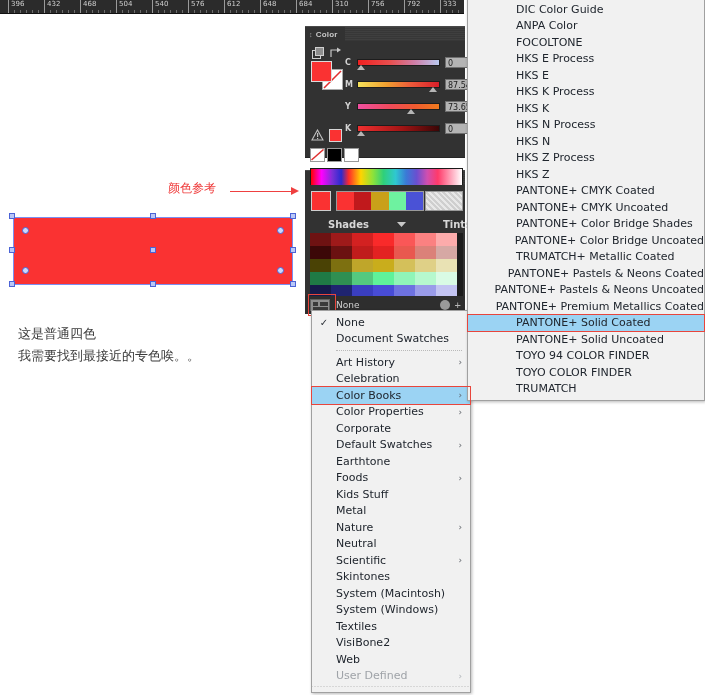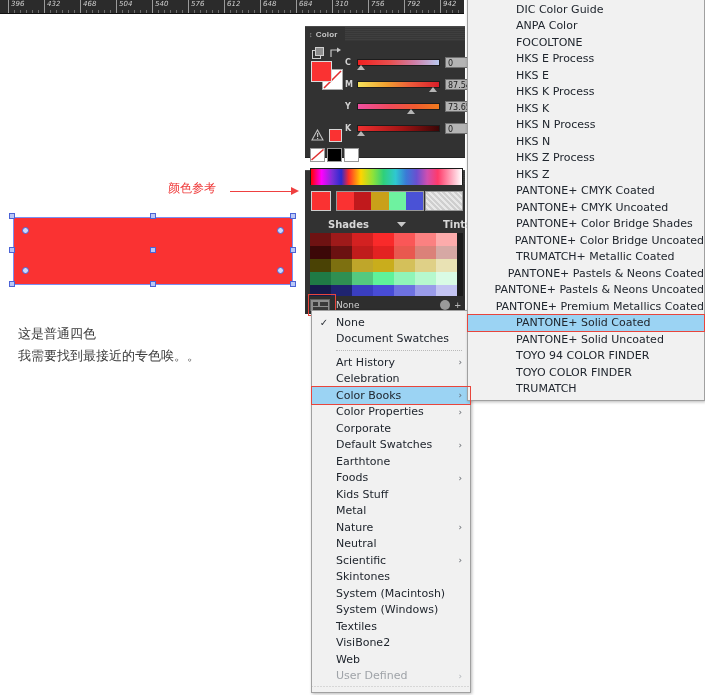--- a/index.html
+++ b/index.html
@@ -21,21 +21,20 @@
   #ruler .major {
     position: absolute; top: 0; width: 1px; height: 14px; background: #9a9a9a;
   }
   #ruler .minor {
     position: absolute; bottom: 0; width: 1px; height: 4px; background: #6d6d6d;
   }
   #ruler .lbl {
     position: absolute; top: 0px; font-size: 7px; color: #cfcfcf;
     font-family: "DejaVu Sans", sans-serif; line-height: 9px; padding-left: 2px;
     white-space: nowrap;
-    font-style: italic;
   }
   #ruler .baseline { position:absolute; left:0; bottom:0; width:100%; height:1px; background:#111; }
 
   
   #canvas { position:absolute; left:0; top:14px; width:305px; height:681px; background:#fff; }
 
   
   .anno-red {
     position: absolute; color: #ef3b3b; font-size: 12px;
     font-family: "DejaVu Sans", "Liberation Sans", sans-serif; white-space: nowrap;
@@ -261,21 +260,21 @@
         <div class="minor" style="left: 392px;"></div>
         <div class="minor" style="left: 398px;"></div>
         <div class="major" style="left: 404px;"></div>
         <div class="lbl" style="left: 405px;">792</div>
         <div class="minor" style="left: 410px;"></div>
         <div class="minor" style="left: 416px;"></div>
         <div class="minor" style="left: 422px;"></div>
         <div class="minor" style="left: 428px;"></div>
         <div class="minor" style="left: 434px;"></div>
         <div class="major" style="left: 440px;"></div>
-        <div class="lbl" style="left: 441px;">942</div>
+        <div class="lbl" style="left: 441px;">333</div>
         <div class="minor" style="left: 446px;"></div>
         <div class="minor" style="left: 452px;"></div>
         <div class="minor" style="left: 458px;"></div>
       </div>
     <div class="baseline"></div>
   </div>
 
   <div id="canvas">
 
     <div class="anno-red" style="left:168px; top:166px;">颜色参考</div>

